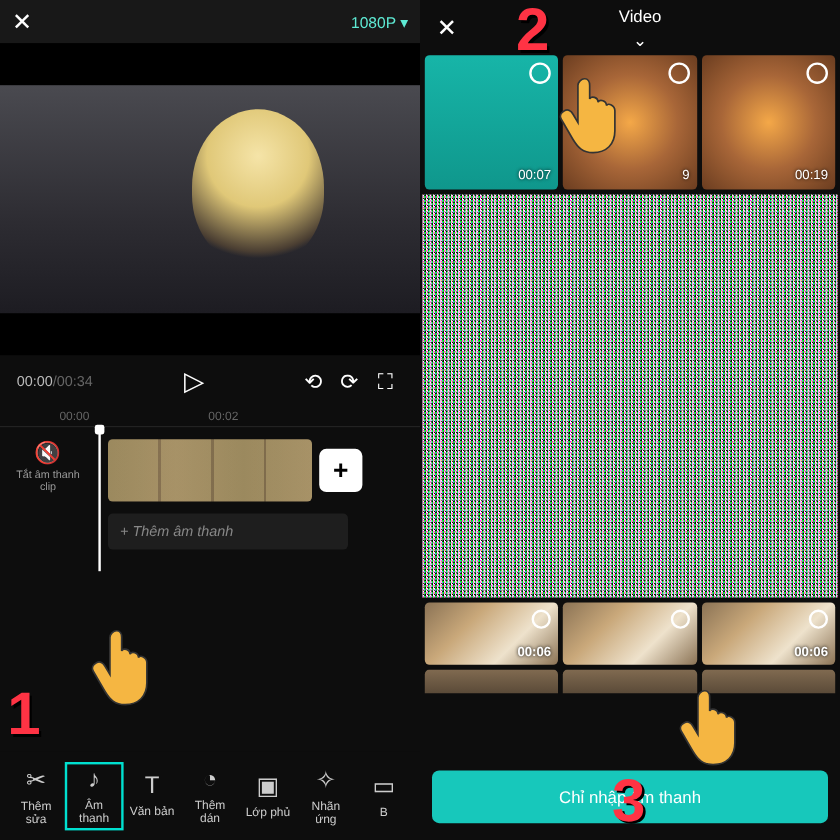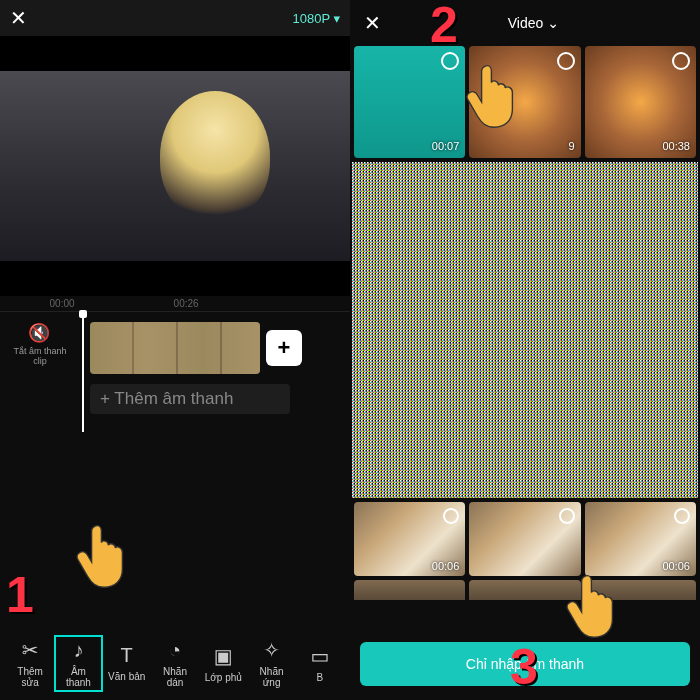--- a/index.html
+++ b/index.html
@@ -119,24 +119,25 @@
     cursor: pointer;
   }
   .audio-add {
     margin: 10px 0 0 80px;
     height: 30px;
     background: #1e1e1e;
     border-radius: 4px;
     display: flex;
     align-items: center;
     padding: 0 10px;
-    font-size: 17px;
+    font-size: 12px;
     color: #888;
     width: 200px;
     cursor: pointer;
+    font-style: italic;
   }
   .bottom-tools {
     position: absolute;
     bottom: 0;
     width: 100%;
     height: 74px;
     background: #0d0d0d;
     display: flex;
     align-items: center;
     justify-content: space-around;
@@ -173,21 +174,21 @@
     background:#fff;
   }
   
   .r-top {
     height: 46px;
     display: flex;
     align-items: center;
     padding: 0 14px;
   }
   .r-close { font-size: 20px; color: #fff; }
-  .r-drop { color: #fff; font-size: 14px; display:flex; align-items:center; gap:4px; cursor:pointer; }
+  .r-drop { color: #fff; font-size: 14px; display:flex; align-items:center; gap:4px; cursor:pointer;flex-direction:column; }
   .thumb-row {
     display: flex;
     gap: 4px;
     padding: 0 4px 4px 4px;
   }
   .thumb {
     position: relative;
     width: 112px;
     height: 112px;
     border-radius: 4px;
@@ -223,24 +224,25 @@
     background-size: 3px 3px;
   }
   .bottom-thumb-row {
     display: flex;
     gap: 4px;
     padding: 4px;
   }
   .bthumb {
     position: relative;
     width: 112px;
-    height: 74px;
+    height: 52px;
     border-radius: 4px;
     background: linear-gradient(135deg,#8b7355,#c9a87a,#eee2cc,#8b7355);
     cursor: pointer;
+    font-weight: bold;
   }
   .bthumb .dur {
     position: absolute;
     right: 6px;
     bottom: 4px;
     font-size: 11px;
     color: #fff;
     text-shadow: 0 0 3px #000;
   }
   .bthumb .ring {
@@ -295,43 +297,54 @@
   <div class="top-bar">
     <span class="close-x">✕</span>
     <span class="spacer"></span>
     <span class="res">1080P ▾</span>
   </div>
   <div class="preview-area">
     <div class="preview-frame">
         <div class="face-blob"></div>
       </div>
   </div>
+  <div class="time-row">
+    <span class="time-txt">
+      <span>00:00</span><span style="color:#666">/00:34</span>
+    </span>
+    <span class="spacer"></span>
+    <span class="ctrl play">▷</span>
+    <span class="spacer"></span>
+    <span class="ctrl">⟲</span>
+    <span class="ctrl">⟳</span>
+    <span class="ctrl">⛶</span>
+  </div>
   <div class="ruler">
     <span>00:00</span>
-    <span>00:26</span>
+    <span>00:02</span>
     <span style="visibility:hidden">.</span>
   </div>
   <div class="timeline" style="height:120px;">
     <div class="playhead"></div>
       <div class="playhead-dot"></div>
     <div class="mute-clip">
       <span class="mute-icon">🔇</span>
       <span>Tắt âm thanh clip</span>
     </div>
     <div class="clip-row">
       <div class="clip-thumb"></div>
       <div class="add-clip">+</div>
     </div>
     <div class="audio-add">+  Thêm âm thanh</div>
   </div>
   <div class="bottom-tools" id="toolsrow">
       <div class="tool"><span class="tool-icon">✂</span><span>Thêm sửa</span></div>
       <div class="tool selected"><span class="tool-icon">♪</span><span>Âm thanh</span></div>
       <div class="tool"><span class="tool-icon">T</span><span>Văn bản</span></div>
-      <div class="tool"><span class="tool-icon">◔</span><span>Nhãn dán</span></div>
+      <div class="tool"><span class="tool-icon">◔</span><span>Thêm dán</span></div>
       <div class="tool"><span class="tool-icon">▣</span><span>Lớp phủ</span></div>
       <div class="tool"><span class="tool-icon">✧</span><span>Nhãn ứng</span></div>
       <div class="tool"><span class="tool-icon">▭</span><span>B</span></div>
     </div>
 
   <div class="anno-num" style="left:6px; bottom:76px;">1</div>
   <div class="hand" style="left:70px; bottom:110px;">
     <svg viewBox="0 0 40 50">
         <path d="M18 4c2 0 3 2 3 4v8c1-2 5-1 5 2 1-2 5-1 5 2 1-2 5 0 5 3v12c0 8-5 13-13 13-6 0-9-3-12-8l-7-12c-1-2 0-4 2-5s4 0 5 2l3 5V8c0-2 2-4 4-4z" fill="#f5b642" stroke="#333" stroke-width="1"></path>
       </svg>
@@ -352,21 +365,21 @@
     <div class="thumb teal">
       <span class="ring"></span>
       <span class="dur">00:07</span>
     </div>
     <div class="thumb food">
       <span class="ring"></span>
       <span class="dur">9</span>
     </div>
     <div class="thumb food">
       <span class="ring"></span>
-      <span class="dur">00:38</span>
+      <span class="dur">00:19</span>
     </div>
   </div>
   <div class="static-grid"></div>
   <div class="bottom-thumb-row">
     <div class="bthumb">
         <span class="ring"></span>
         <span class="dur">00:06</span>
       </div>
     <div class="bthumb">
         <span class="ring"></span>

